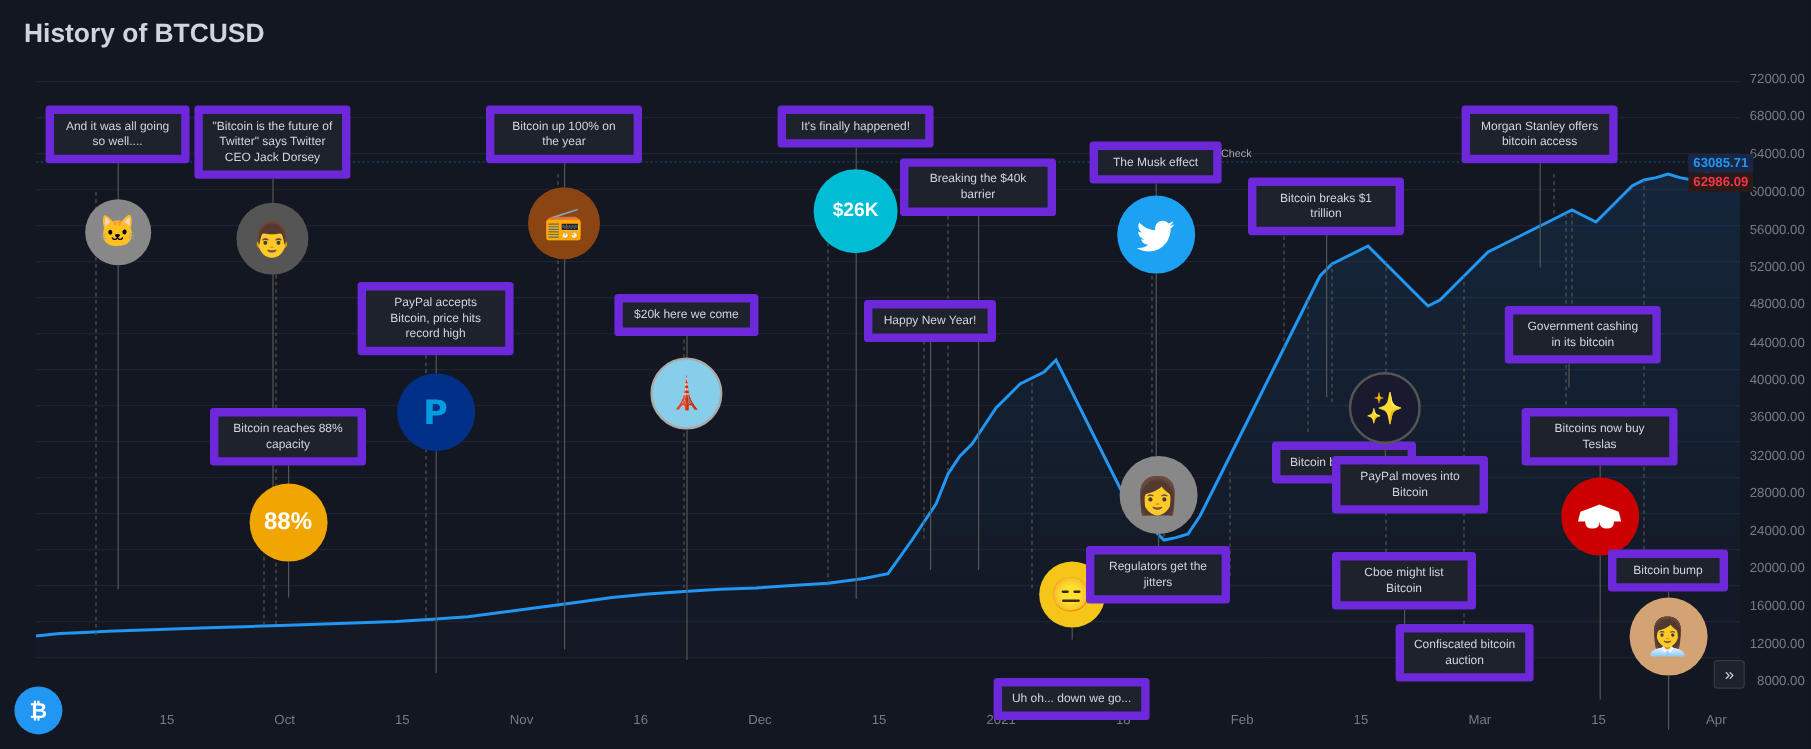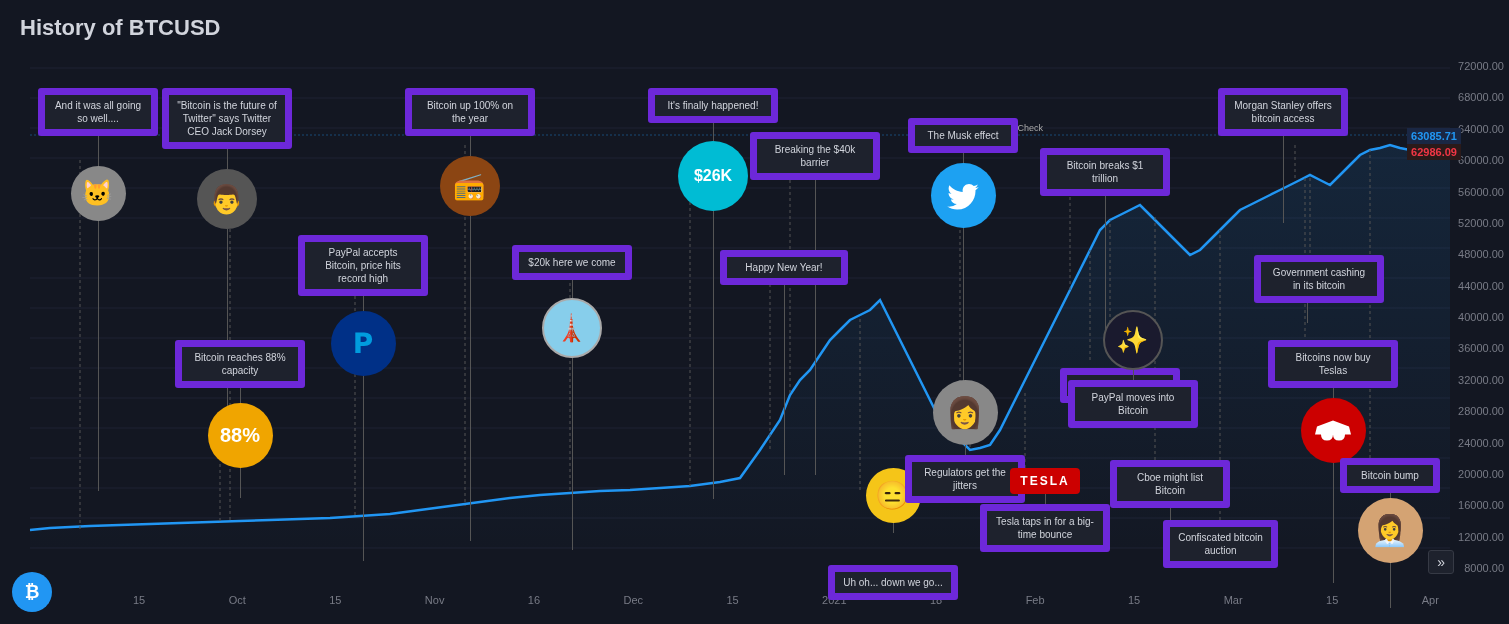--- a/index.html
+++ b/index.html
@@ -476,21 +476,21 @@
     <div class="circle-26k">$26K</div>
     <div class="annotation-line" style="height:288px;"></div>
   </div>
 
   <div class="annotation" style="position:absolute;left:750px;top:88px;align-items:center;margin-top:44px;">
     <div class="annotation-label" style="width:130px;">Breaking the $40k barrier</div>
     <div class="annotation-line" style="height:295px;"></div>
   </div>
 
   <div class="annotation" style="position:absolute;left:720px;top:250px;align-items:center;">
-    <div class="annotation-label" style="width:128px;">Happy New Year!</div>
+    <div class="annotation-label" style="width:110px;">Happy New Year!</div>
     <div class="annotation-line" style="height:190px;"></div>
   </div>
 
   <div class="annotation" style="position:absolute;left:828px;top:468px;align-items:center;">
     <div class="circle-sad">😑</div>
     <div class="annotation-line" style="height:10px;"></div>
     <div class="annotation-label" style="width:130px;margin-top:32px;">Uh oh... down we go...</div>
   </div>
 
   <div class="annotation" style="position:absolute;left:908px;top:118px;align-items:center;">
@@ -504,40 +504,35 @@
     <div style="position:absolute;top:5px;right:-25px;font-size:9px;color:#aaa;">Check</div>
     <div class="annotation-line" style="height:215px;"></div>
   </div>
 
   <div class="annotation" style="position:absolute;left:905px;top:380px;align-items:center;">
     <div class="circle-woman">👩</div>
     <div class="annotation-line" style="height:10px;"></div>
     <div class="annotation-label" style="width:120px;">Regulators get the jitters</div>
   </div>
 
-  <div class="annotation" style="position:absolute;left:980px;top:468px;align-items:center;">
-    <div style="background:#cc0000;color:#fff;padding:6px 10px;border-radius:4px;font-weight:bold;font-size:12px;letter-spacing:2px;">TESLA</div>
-    <div class="annotation-line" style="height:10px;"></div>
-    <div class="annotation-label" style="width:130px;">Tesla taps in for a big-time bounce</div>
-  </div>
 
   <div class="annotation" style="position:absolute;left:1040px;top:148px;align-items:center;">
     <div class="annotation-label" style="width:130px;">Bitcoin breaks $1 trillion</div>
     <div class="annotation-line" style="height:135px;"></div>
   </div>
 
   <div class="annotation" style="position:absolute;left:1060px;top:368px;align-items:center;">
     <div class="annotation-label" style="width:120px;">Bitcoin breaks $50k!</div>
     <div class="annotation-line" style="height:15px;"></div>
   </div>
 
   <div class="annotation" style="position:absolute;left:1068px;top:310px;align-items:center;">
     <div class="circle-spark">✨</div>
     <div class="annotation-line" style="height:10px;"></div>
-    <div class="annotation-label" style="width:130px;">PayPal moves into Bitcoin</div>
+    <div class="annotation-label" style="width:130px;margin-left:42px;">PayPal moves into Bitcoin</div>
   </div>
 
   <div class="annotation" style="position:absolute;left:1110px;top:460px;align-items:center;">
     <div class="annotation-label" style="width:120px;">Cboe might list Bitcoin</div>
     <div class="annotation-line" style="height:50px;"></div>
   </div>
 
   <div class="annotation" style="position:absolute;left:1163px;top:520px;align-items:center;">
     <div class="annotation-label" style="width:115px;">Confiscated bitcoin auction</div>
   </div>

